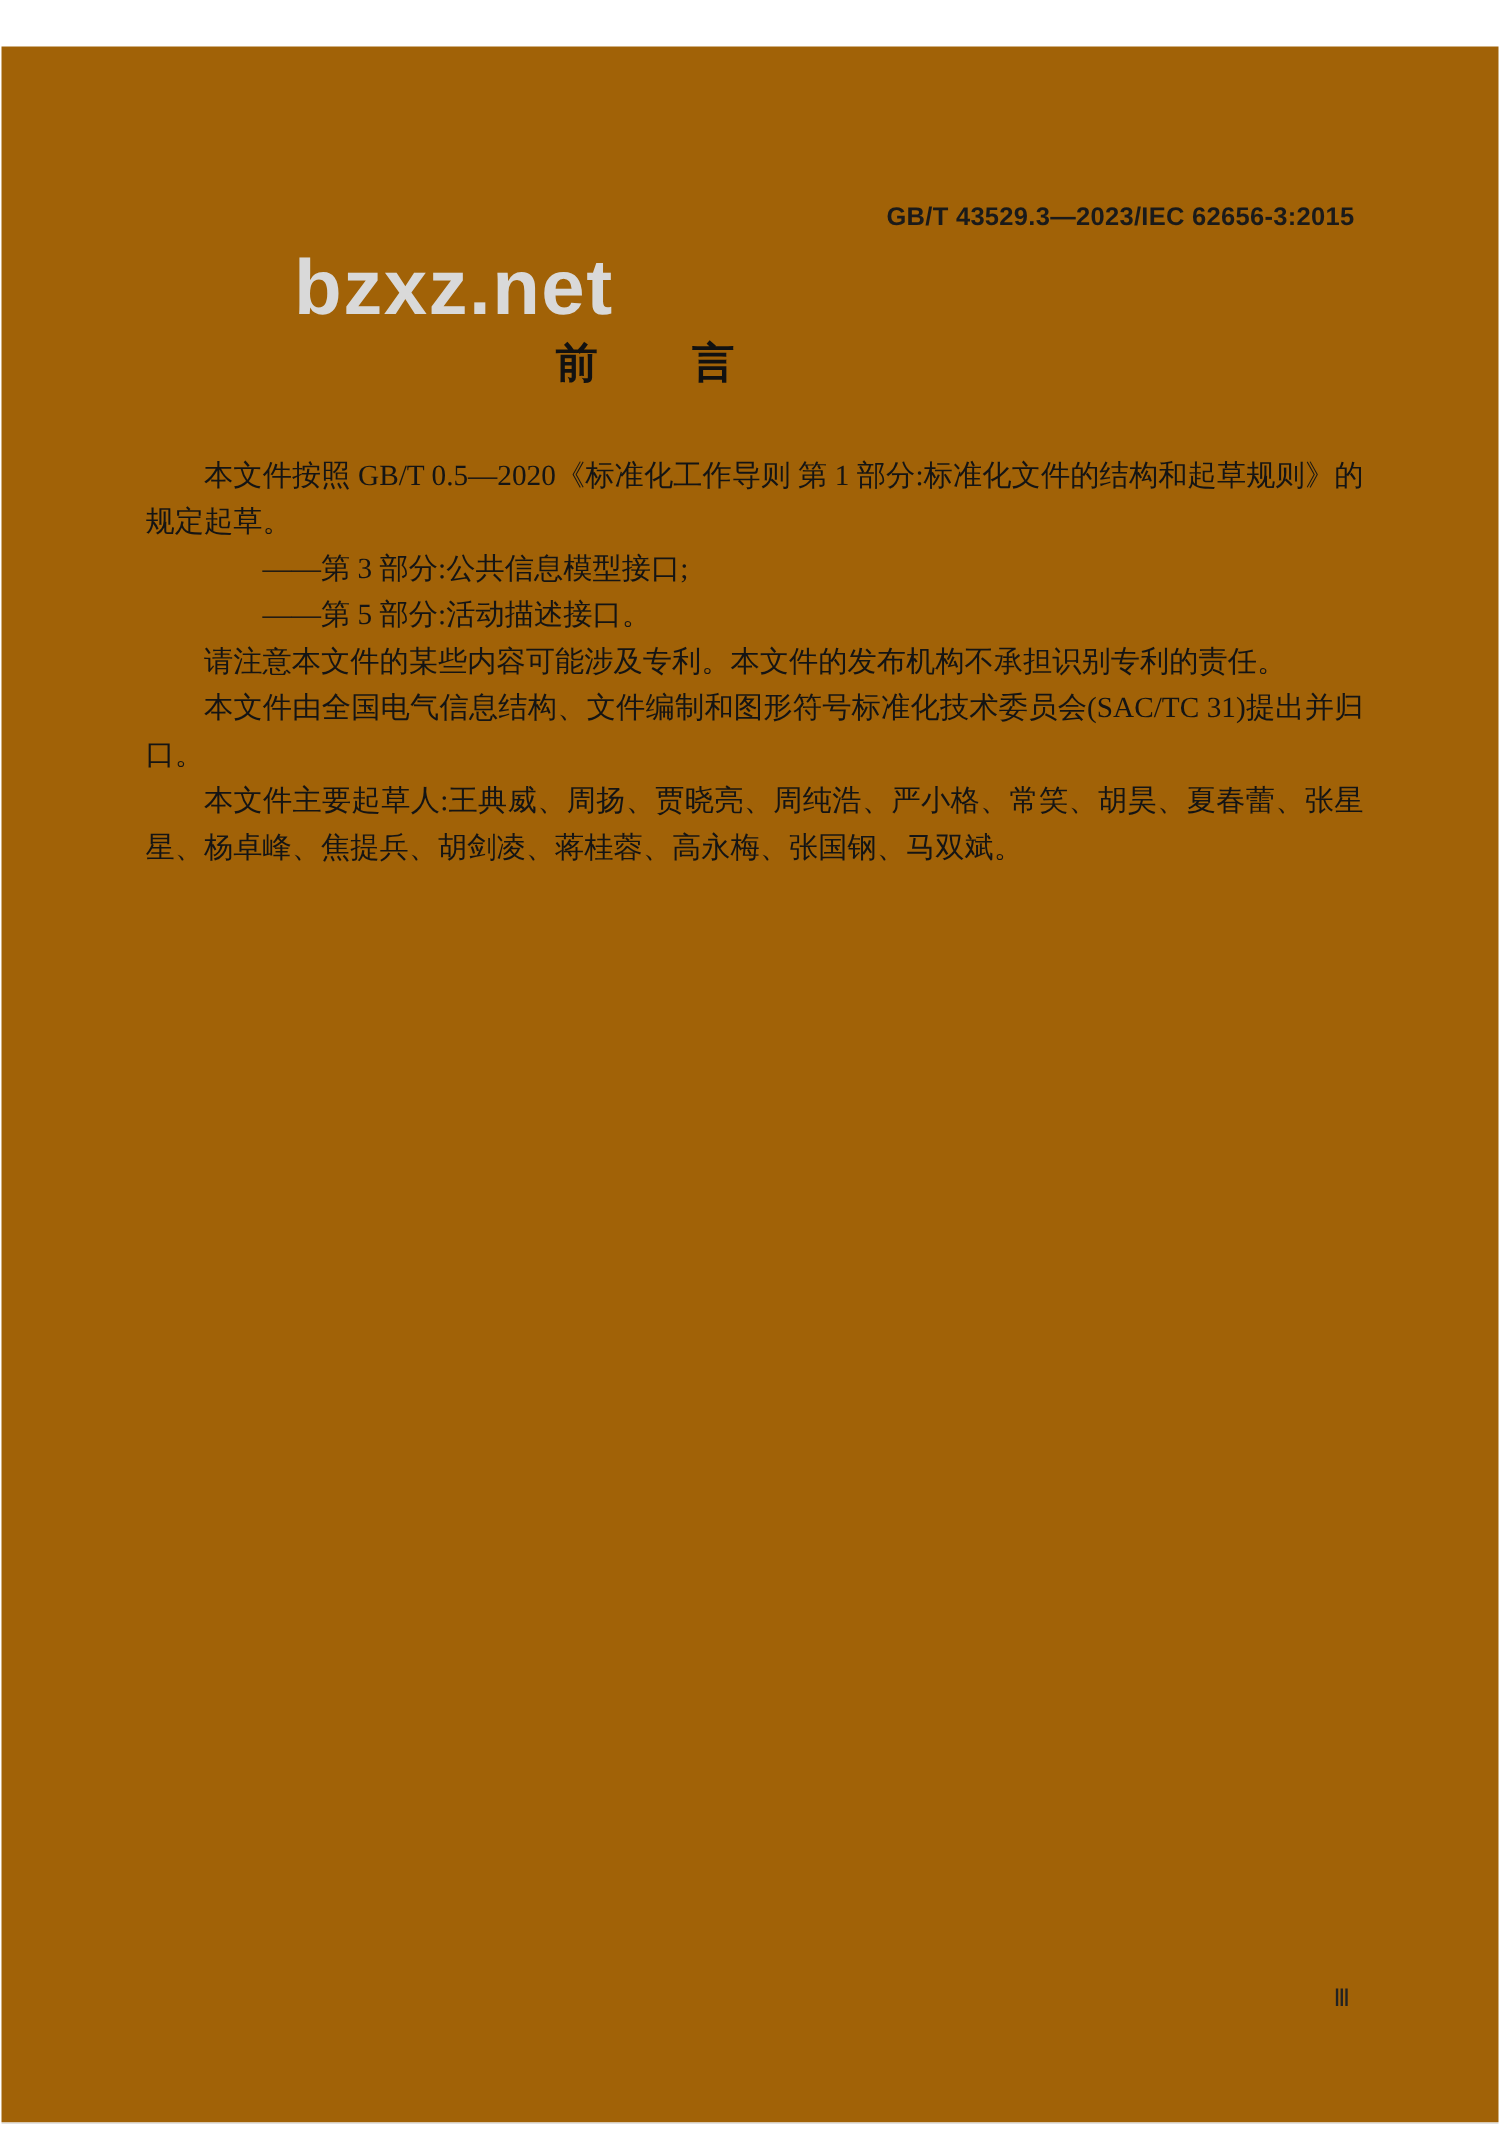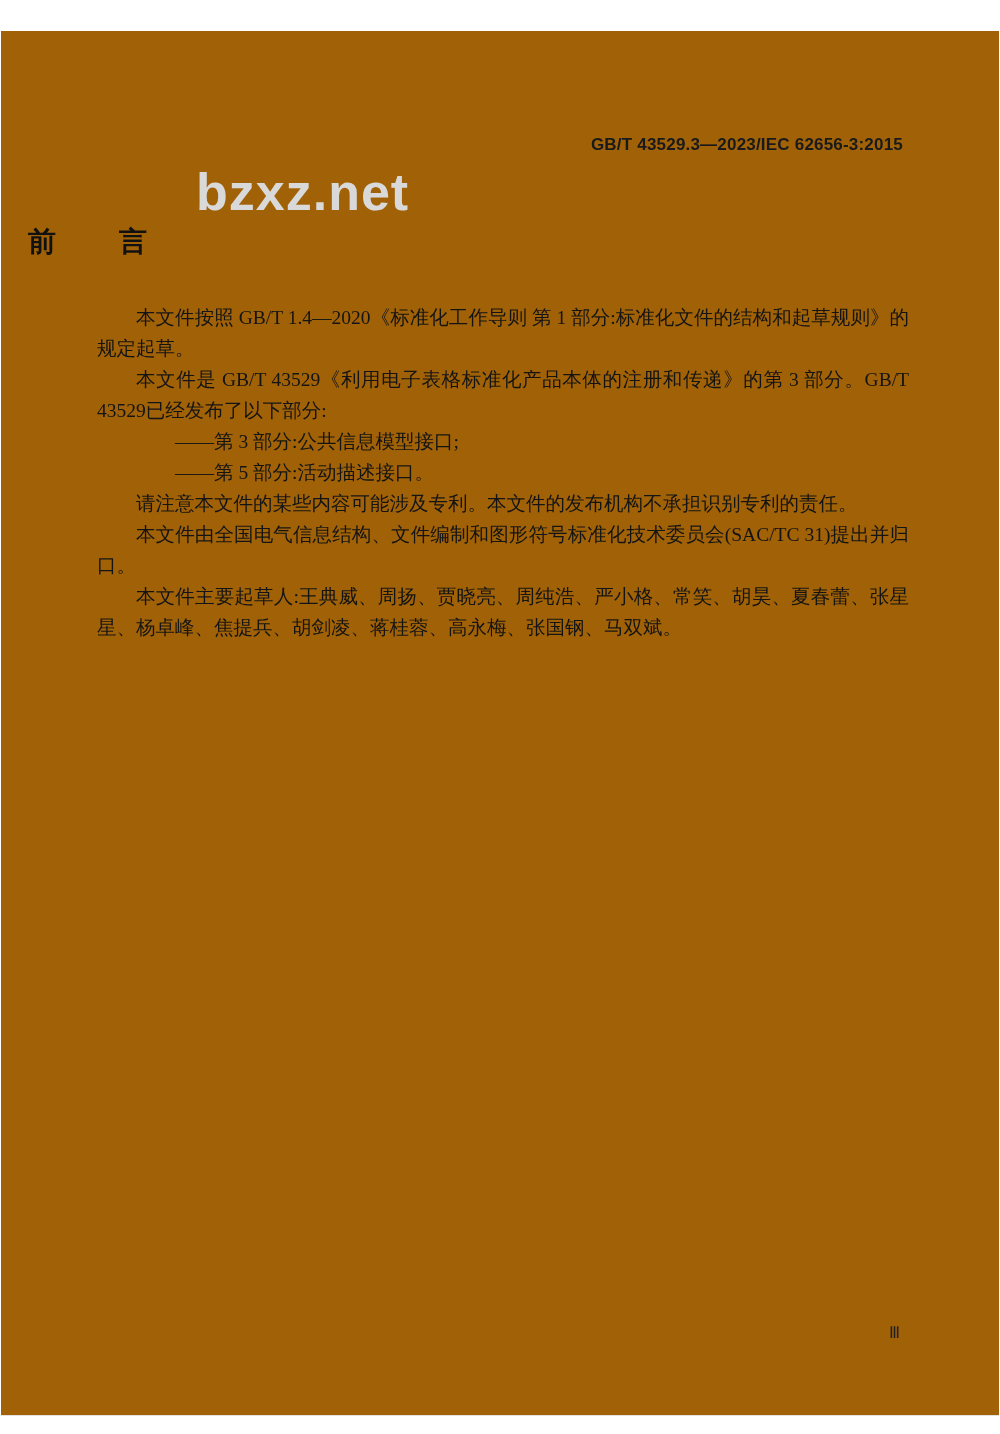--- a/index.html
+++ b/index.html
@@ -44,21 +44,21 @@
     color: #d9d9d9;
     letter-spacing: 1px;
     user-select: none;
     white-space: nowrap;
   }
   .doc-title {
     position: absolute;
     top: 193px;
     left: 0;
     width: 860px;
-    text-align: left;
+    text-align: center;
     font-size: 28px;
     font-weight: bold;
     letter-spacing: 28px;
     text-indent: 28px;
     color: #111111;
   }
   .body-text {
     position: absolute;
     left: 97px;
     top: 272px;
@@ -109,22 +109,21 @@
 <div class="page">
   <div class="page-inner">
 
     <div class="header-code">GB/T  43529.3—2023/IEC 62656-3:2015</div>
 
     <div class="watermark">bzxz.net</div>
 
     <div class="doc-title">前  言</div>
 
     <div class="body-text">
-      <p class="noindent">本文件按照 GB/T 1.4—2020《标准化工作导则  第 1 部分:标准化文件的结构和起草规则》的规定起草。</p>
-      <p class="noindent">本文件是 GB/T 43529《利用电子表格标准化产品本体的注册和传递》的第 3 部分。GB/T 43529已经发布了以下部分:</p>
+      <p class="noindent">本文件按照 GB/T 0.5—2020《标准化工作导则  第 1 部分:标准化文件的结构和起草规则》的规定起草。</p>
       <p class="dash">——第 3 部分:公共信息模型接口;</p>
       <p class="dash">——第 5 部分:活动描述接口。</p>
       <p class="noindent">请注意本文件的某些内容可能涉及专利。本文件的发布机构不承担识别专利的责任。</p>
       <p class="noindent">本文件由全国电气信息结构、文件编制和图形符号标准化技术委员会(SAC/TC 31)提出并归口。</p>
       <p class="noindent">本文件主要起草人:王典威、周扬、贾晓亮、周纯浩、严小格、常笑、胡昊、夏春蕾、张星星、杨卓峰、焦提兵、胡剑凌、蒋桂蓉、高永梅、张国钢、马双斌。</p>
     </div>
 
     <div class="page-number">Ⅲ</div>
 
     <div class="bottom-edge"></div>

